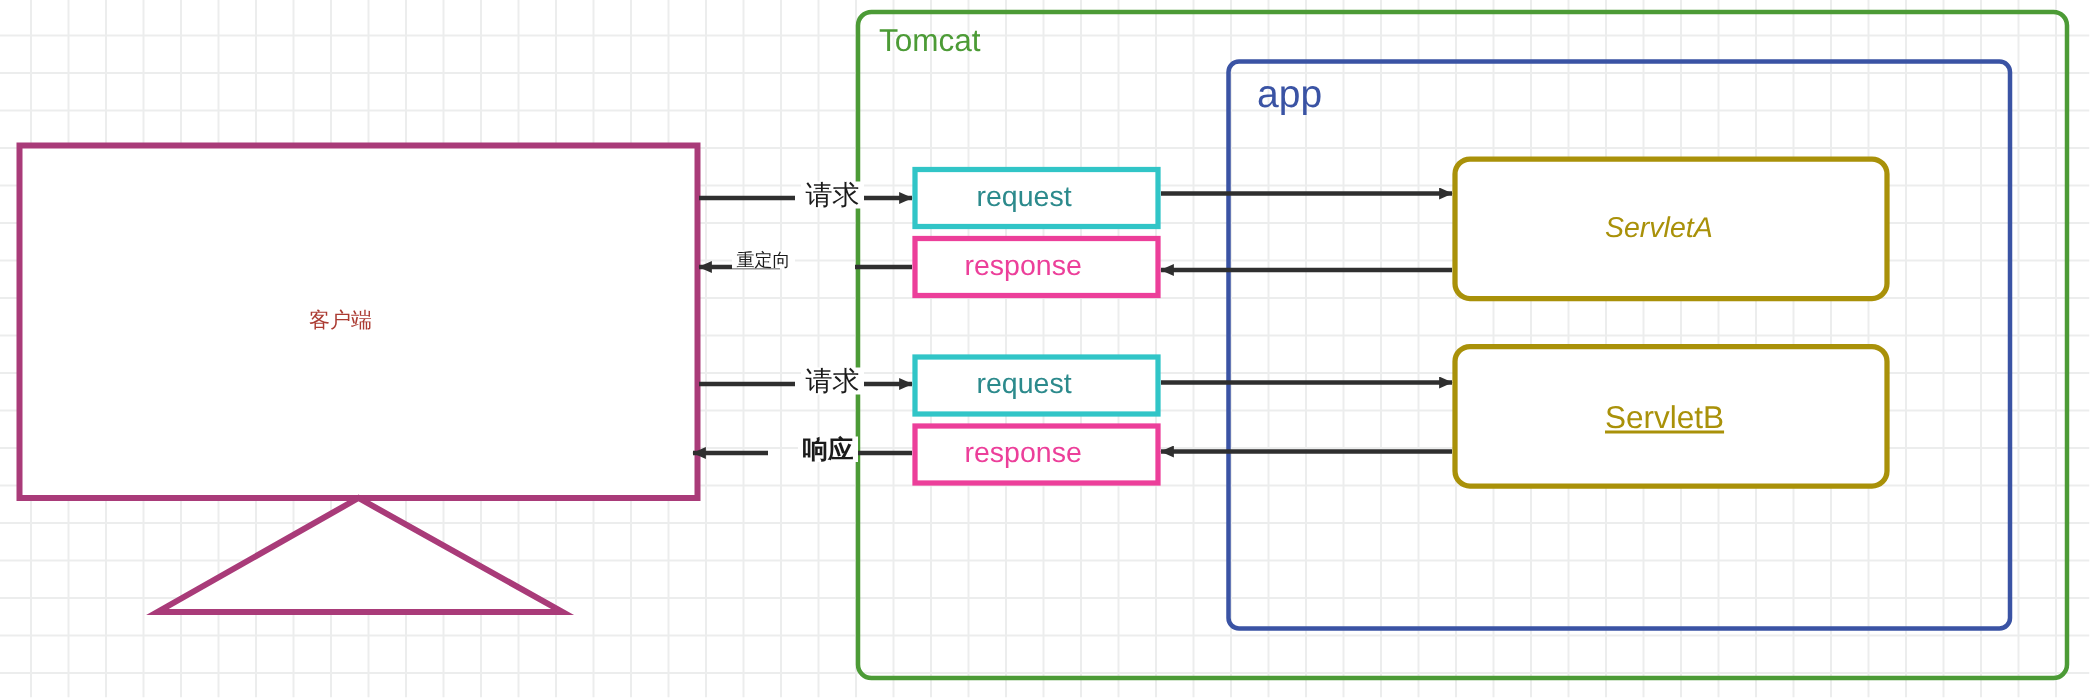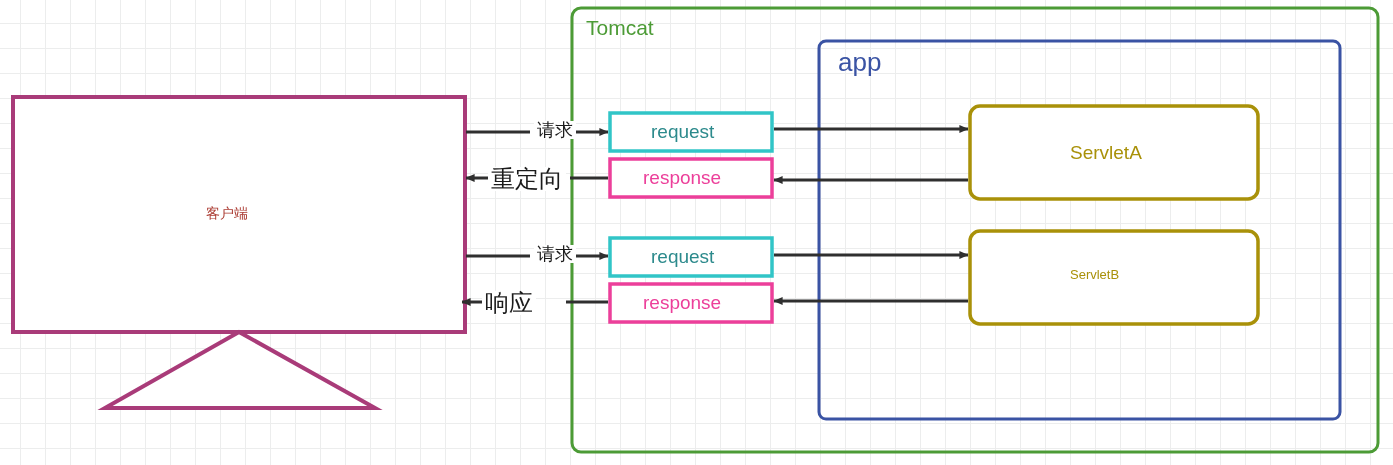--- a/index.html
+++ b/index.html
@@ -91,25 +91,25 @@
   <div class="lbl" style="left:206px; top:206px; font-size:14px; color:#ab3b32;">客户端</div>
 
   <div class="lbl" style="left:651px; top:122px; font-size:19px; color:#2c8a8c;">request</div>
 
   <div class="lbl" style="left:643px; top:168px; font-size:19px; color:#ec3f9a;">response</div>
 
   <div class="lbl" style="left:651px; top:247px; font-size:19px; color:#2c8a8c;">request</div>
 
   <div class="lbl" style="left:643px; top:293px; font-size:19px; color:#ec3f9a;">response</div>
 
-  <div class="lbl" style="left:1070px; top:143px; font-size:19px; color:#a99109;">ServletA</div>
+  <div class="lbl" style="left:1070px; top:143px; font-size:19px; color:#a99109;font-style:italic;">ServletA</div>
 
-  <div class="lbl" style="left:1070px; top:268px; font-size:13px; color:#a99109;">ServletB</div>
+  <div class="lbl" style="left:1070px; top:268px; font-size:21px; color:#a99109;text-decoration:underline;">ServletB</div>
 
   <div class="lbl" style="left:534px; top:121px; font-size:18px; color:#1b1b1b; background:#ffffff; padding:0 3px;">请求</div>
 
-  <div class="lbl" style="left:488px; top:167px; font-size:24px; color:#1b1b1b; background:#ffffff; padding:0 3px;">重定向</div>
+  <div class="lbl" style="left:488px; top:167px; font-size:12px; color:#1b1b1b; background:#ffffff; padding:0 3px;">重定向</div>
 
   <div class="lbl" style="left:534px; top:245px; font-size:18px; color:#1b1b1b; background:#ffffff; padding:0 3px;">请求</div>
 
-  <div class="lbl" style="left:482px; top:291px; font-size:24px; color:#1b1b1b; background:#ffffff; padding:0 3px;">响应</div>
+  <div class="lbl" style="left:532px; top:291px; font-size:17px; color:#1b1b1b; background:#ffffff; padding:0 3px;font-weight:bold;">响应</div>
 
 </div>
 
 </body></html>

